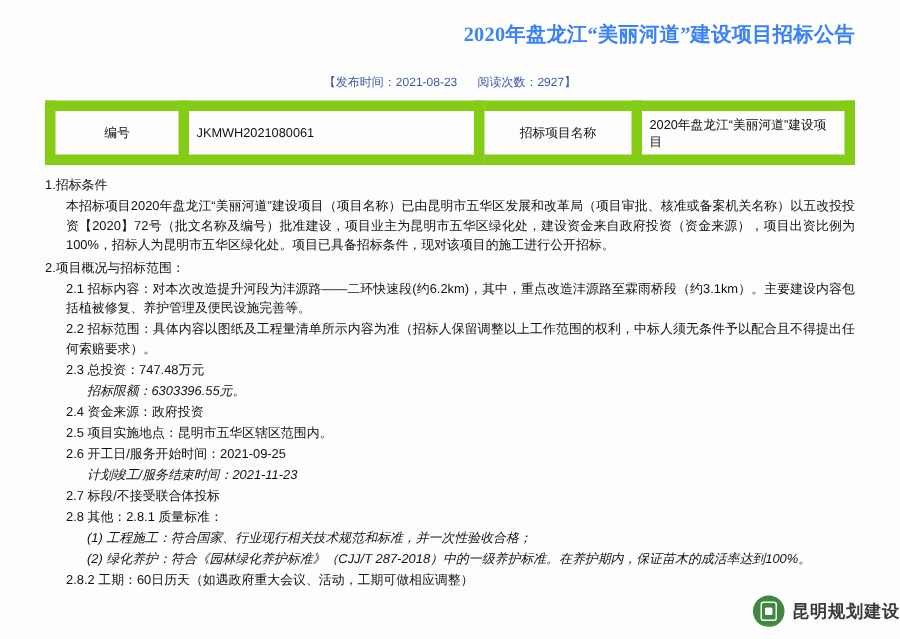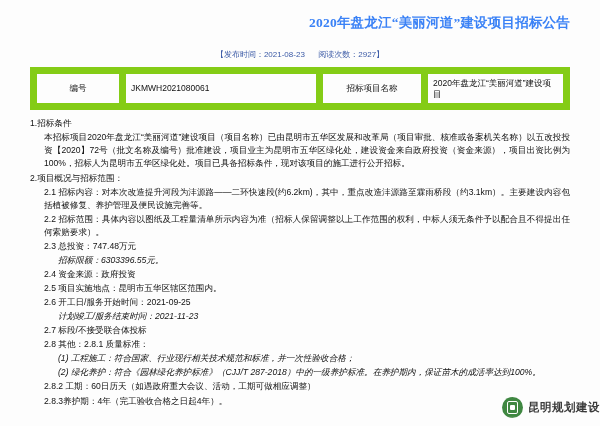--- a/index.html
+++ b/index.html
@@ -170,21 +170,20 @@
     <p class="p ind2">招标限额：6303396.55元。</p>
     <p class="p ind1">2.4 资金来源：政府投资</p>
     <p class="p ind1">2.5 项目实施地点：昆明市五华区辖区范围内。</p>
     <p class="p ind1">2.6 开工日/服务开始时间：2021-09-25</p>
     <p class="p ind2">计划竣工/服务结束时间：2021-11-23</p>
     <p class="p ind1">2.7 标段/不接受联合体投标</p>
     <p class="p ind1">2.8 其他：2.8.1 质量标准：</p>
     <p class="p ind2">(1) 工程施工：符合国家、行业现行相关技术规范和标准，并一次性验收合格；</p>
     <p class="p ind2">(2) 绿化养护：符合《园林绿化养护标准》（CJJ/T 287-2018）中的一级养护标准。在养护期内，保证苗木的成活率达到100%。</p>
     <p class="p ind1">2.8.2 工期：60日历天（如遇政府重大会议、活动，工期可做相应调整）</p>
-    <p class="p ind1">2.8.3养护期：4年（完工验收合格之日起4年）。</p>
     <p class="p ind1"></p>
   </div>
 
   <div class="watermark">
     <div class="wm-logo"></div>
     <div class="wm-text">昆明规划建设</div>
   </div>
 
   <div class="fade-bottom"></div>
 </div>

